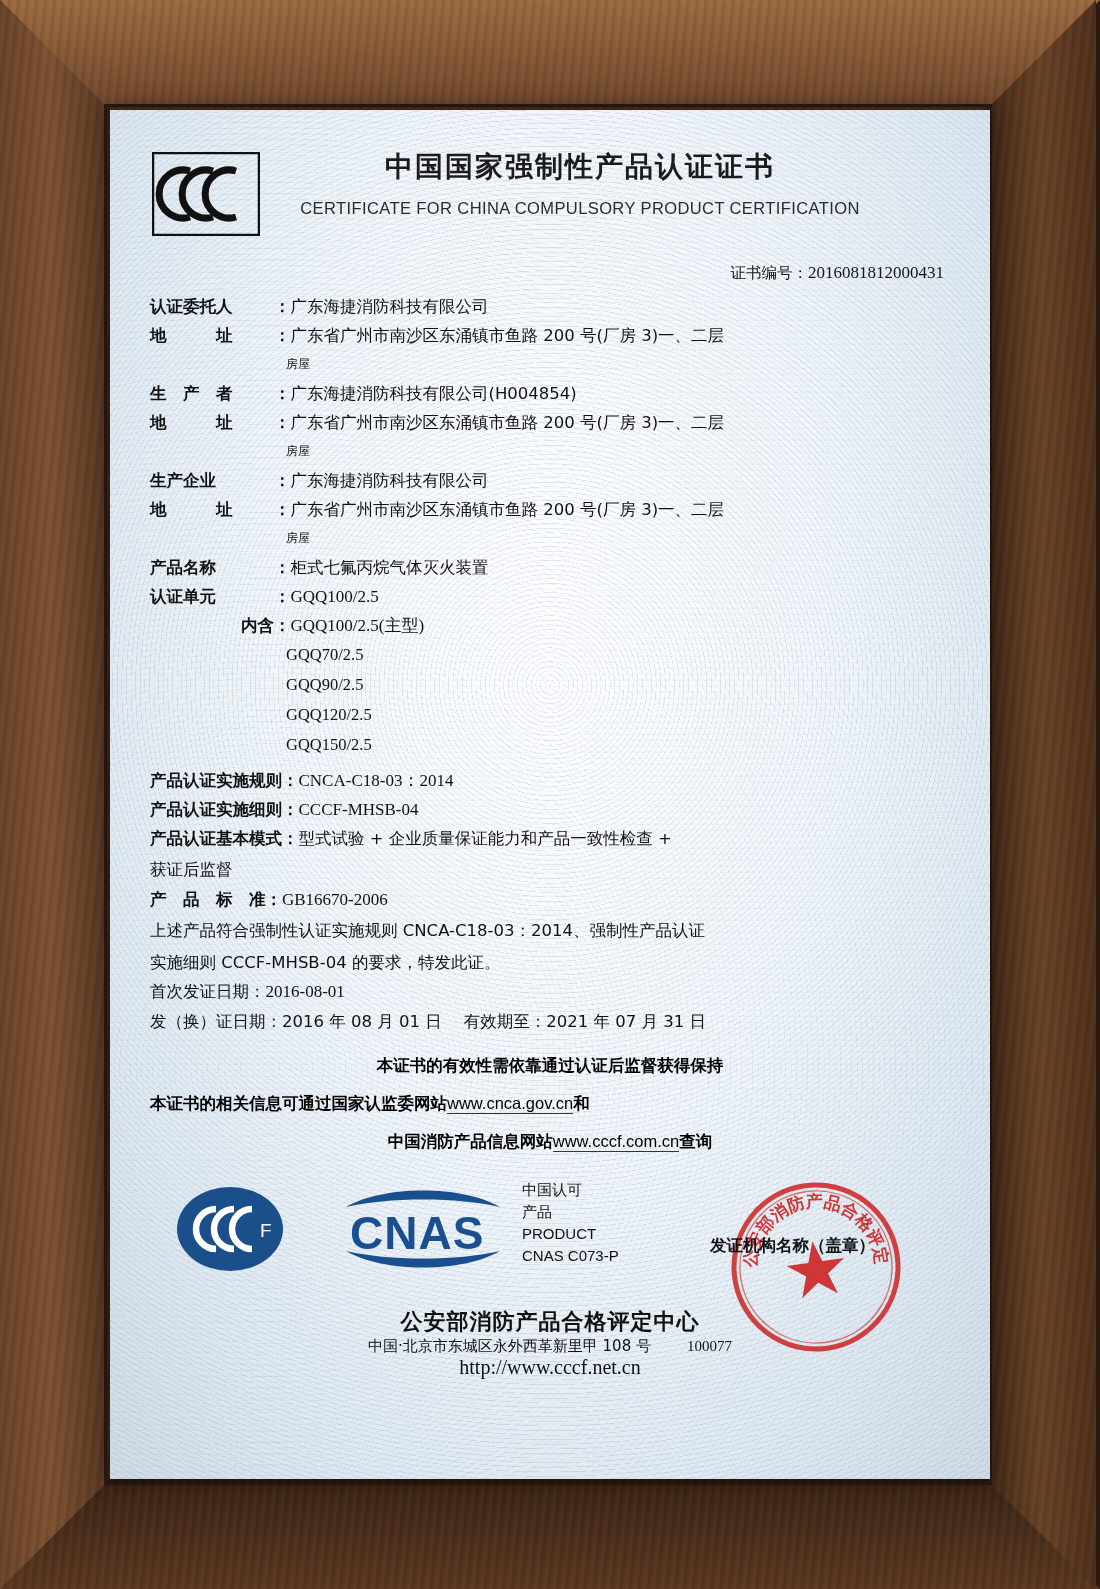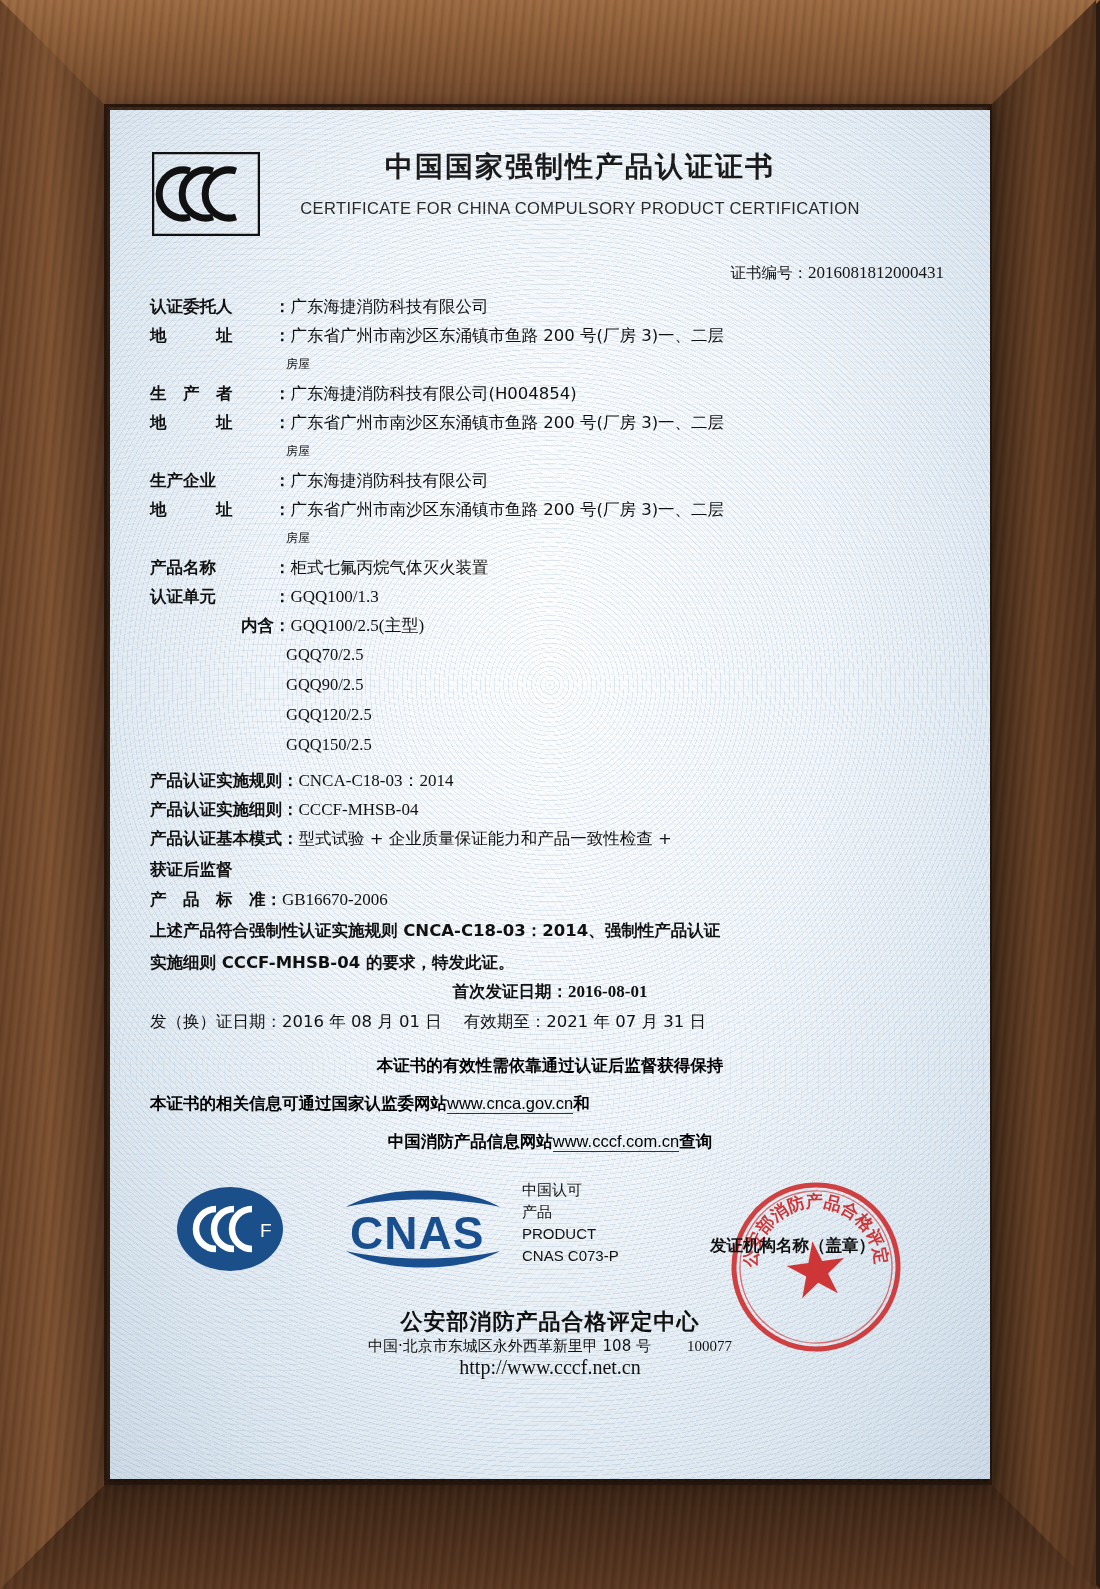--- a/index.html
+++ b/index.html
@@ -170,30 +170,30 @@
     flex: 0 0 124px;
     font-weight: bold;
     text-align: right;
     padding-right: 0;
   }
 
   .para {
     font-size: 16.5px;
     line-height: 30px;
     font-family: "DejaVu Sans", sans-serif;
-    font-weight: bold;
+    font-weight: normal;
     color: #111;
     margin-top: 2px;
   }
 
   .center-line {
-    text-align: center;
-    font-size: 16.5px;
-    font-family: "DejaVu Sans", sans-serif;
-    font-weight: bold;
+    text-align: left;
+    font-size: 16.5px;
+    font-family: "DejaVu Sans", sans-serif;
+    font-weight: normal;
     margin-top: 3px;
   }
   .dates-line {
     font-size: 16.5px;
     font-family: "DejaVu Sans", sans-serif;
     margin-top: 8px;
     font-weight: normal;
   }
   .dates-line .gap { display:inline-block; width: 22px; }
 
@@ -367,21 +367,21 @@
 
         <div class="row">
           <span class="lbl">产品名称</span>
           <span class="colon">：</span>
           <span class="val">柜式七氟丙烷气体灭火装置</span>
         </div>
 
         <div class="row">
           <span class="lbl">认证单元</span>
           <span class="colon">：</span>
-          <span class="val mono-val">GQQ100/1.3</span>
+          <span class="val mono-val">GQQ100/2.5</span>
         </div>
 
         <div class="row">
           <span class="inner-label">内含</span>
           <span class="colon">：</span>
           <span class="val mono-val">GQQ100/2.5(主型)</span>
         </div>
         <div class="unit-item">GQQ70/2.5</div>
         <div class="unit-item">GQQ90/2.5</div>
         <div class="unit-item">GQQ120/2.5</div>

